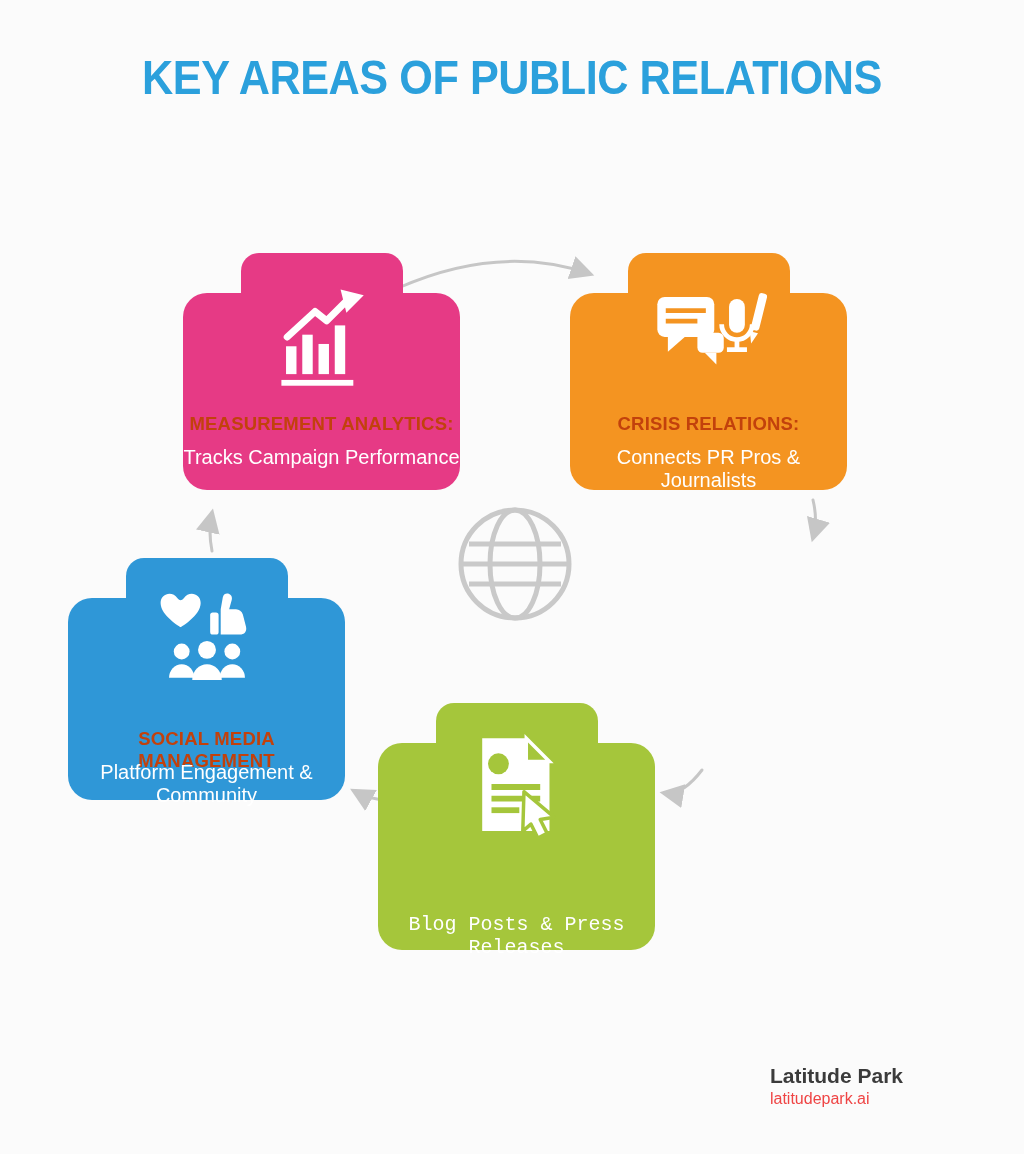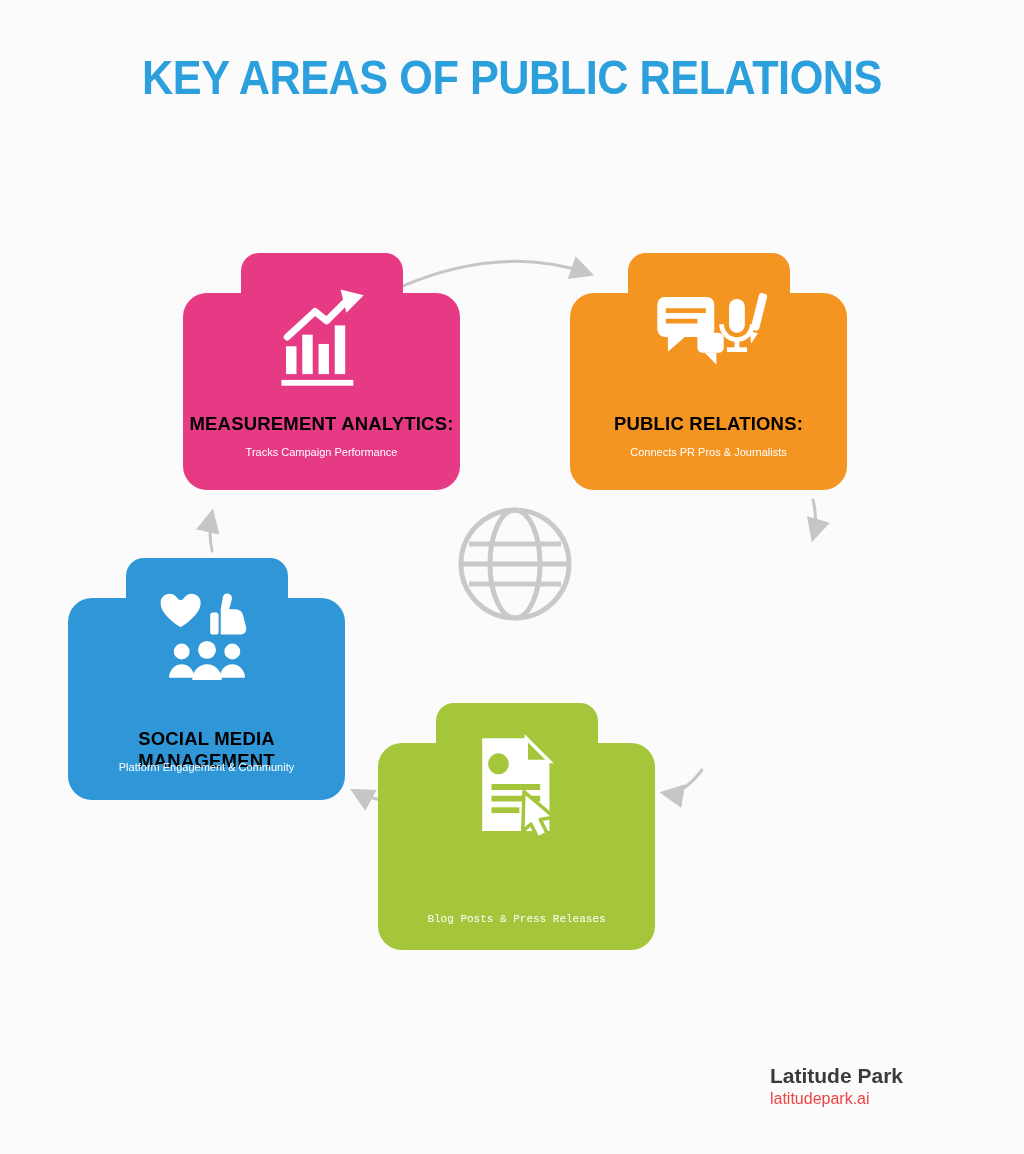--- a/index.html
+++ b/index.html
@@ -31,25 +31,25 @@
     position:absolute; top:40px; left:0; width:100%; height:calc(100% - 40px);
     border-radius:24px; background:var(--c);
   }
   .card .icon {
     position:absolute; top:26px; left:50%; transform:translateX(-50%);
     width:116px; height:116px; z-index:2;
   }
   .card .icon svg { width:100%; height:100%; display:block; }
   .card-title {
     position:absolute; top:160px; left:0; width:100%; z-index:2;
-    text-align:center; color:#000000; font-weight:bold; font-size:18.5px; letter-spacing:0.2px;
+    text-align:center; color:#c2410c; font-weight:bold; font-size:18.5px; letter-spacing:0.2px;
   }
   .card-subtitle {
     position:absolute; top:193px; left:0; width:100%; z-index:2;
-    text-align:center; color:#ffffff; font-size:11px;
+    text-align:center; color:#ffffff; font-size:20px;
   }
   .card.low .card-title { top:170px; }
   .card.low .card-subtitle { top:203px; }
   .card.xlow .card-title { top:178px; }
   .card.xlow .card-subtitle { top:210px;font-family:Liberation Mono, monospace; }
 
   .card-measurement { left:183px; top:253px; }
   .card-media       { left:570px; top:253px; }
   .card-crisis      { left:684px; top:563px; }
   .card-social      { left:68px;  top:558px; height:242px;padding-left:23px; }
@@ -137,21 +137,21 @@
         <rect x="74" y="14" width="15" height="32" rx="7.5" fill="#ffffff"></rect>
         <path d="M67 38 a14.5 14.5 0 0 0 29 0" stroke="#ffffff" stroke-width="4.5" fill="none"></path>
         <line x1="81.5" y1="52" x2="81.5" y2="61" stroke="#ffffff" stroke-width="4.5"></line>
         <line x1="72" y1="62" x2="91" y2="62" stroke="#ffffff" stroke-width="4.5"></line>
         <g transform="rotate(14 101 32)">
           <rect x="97" y="8" width="8" height="36" rx="3" fill="#ffffff"></rect>
           <polygon points="97,46 105,46 101,57" fill="#ffffff"></polygon>
         </g>
       </svg>
     </div>
-    <div class="card-title">PUBLIC RELATIONS:</div>
+    <div class="card-title">CRISIS RELATIONS:</div>
     <div class="card-subtitle">Connects PR Pros &amp; Journalists</div>
   </div>
 
 
   <div class="card card-social low" style="--c: #2f97d7;">
     <div class="tab"></div>
     <div class="card-body"></div>
     <div class="icon">
       <svg viewBox="0 0 110 100">
         <g fill="#ffffff">

